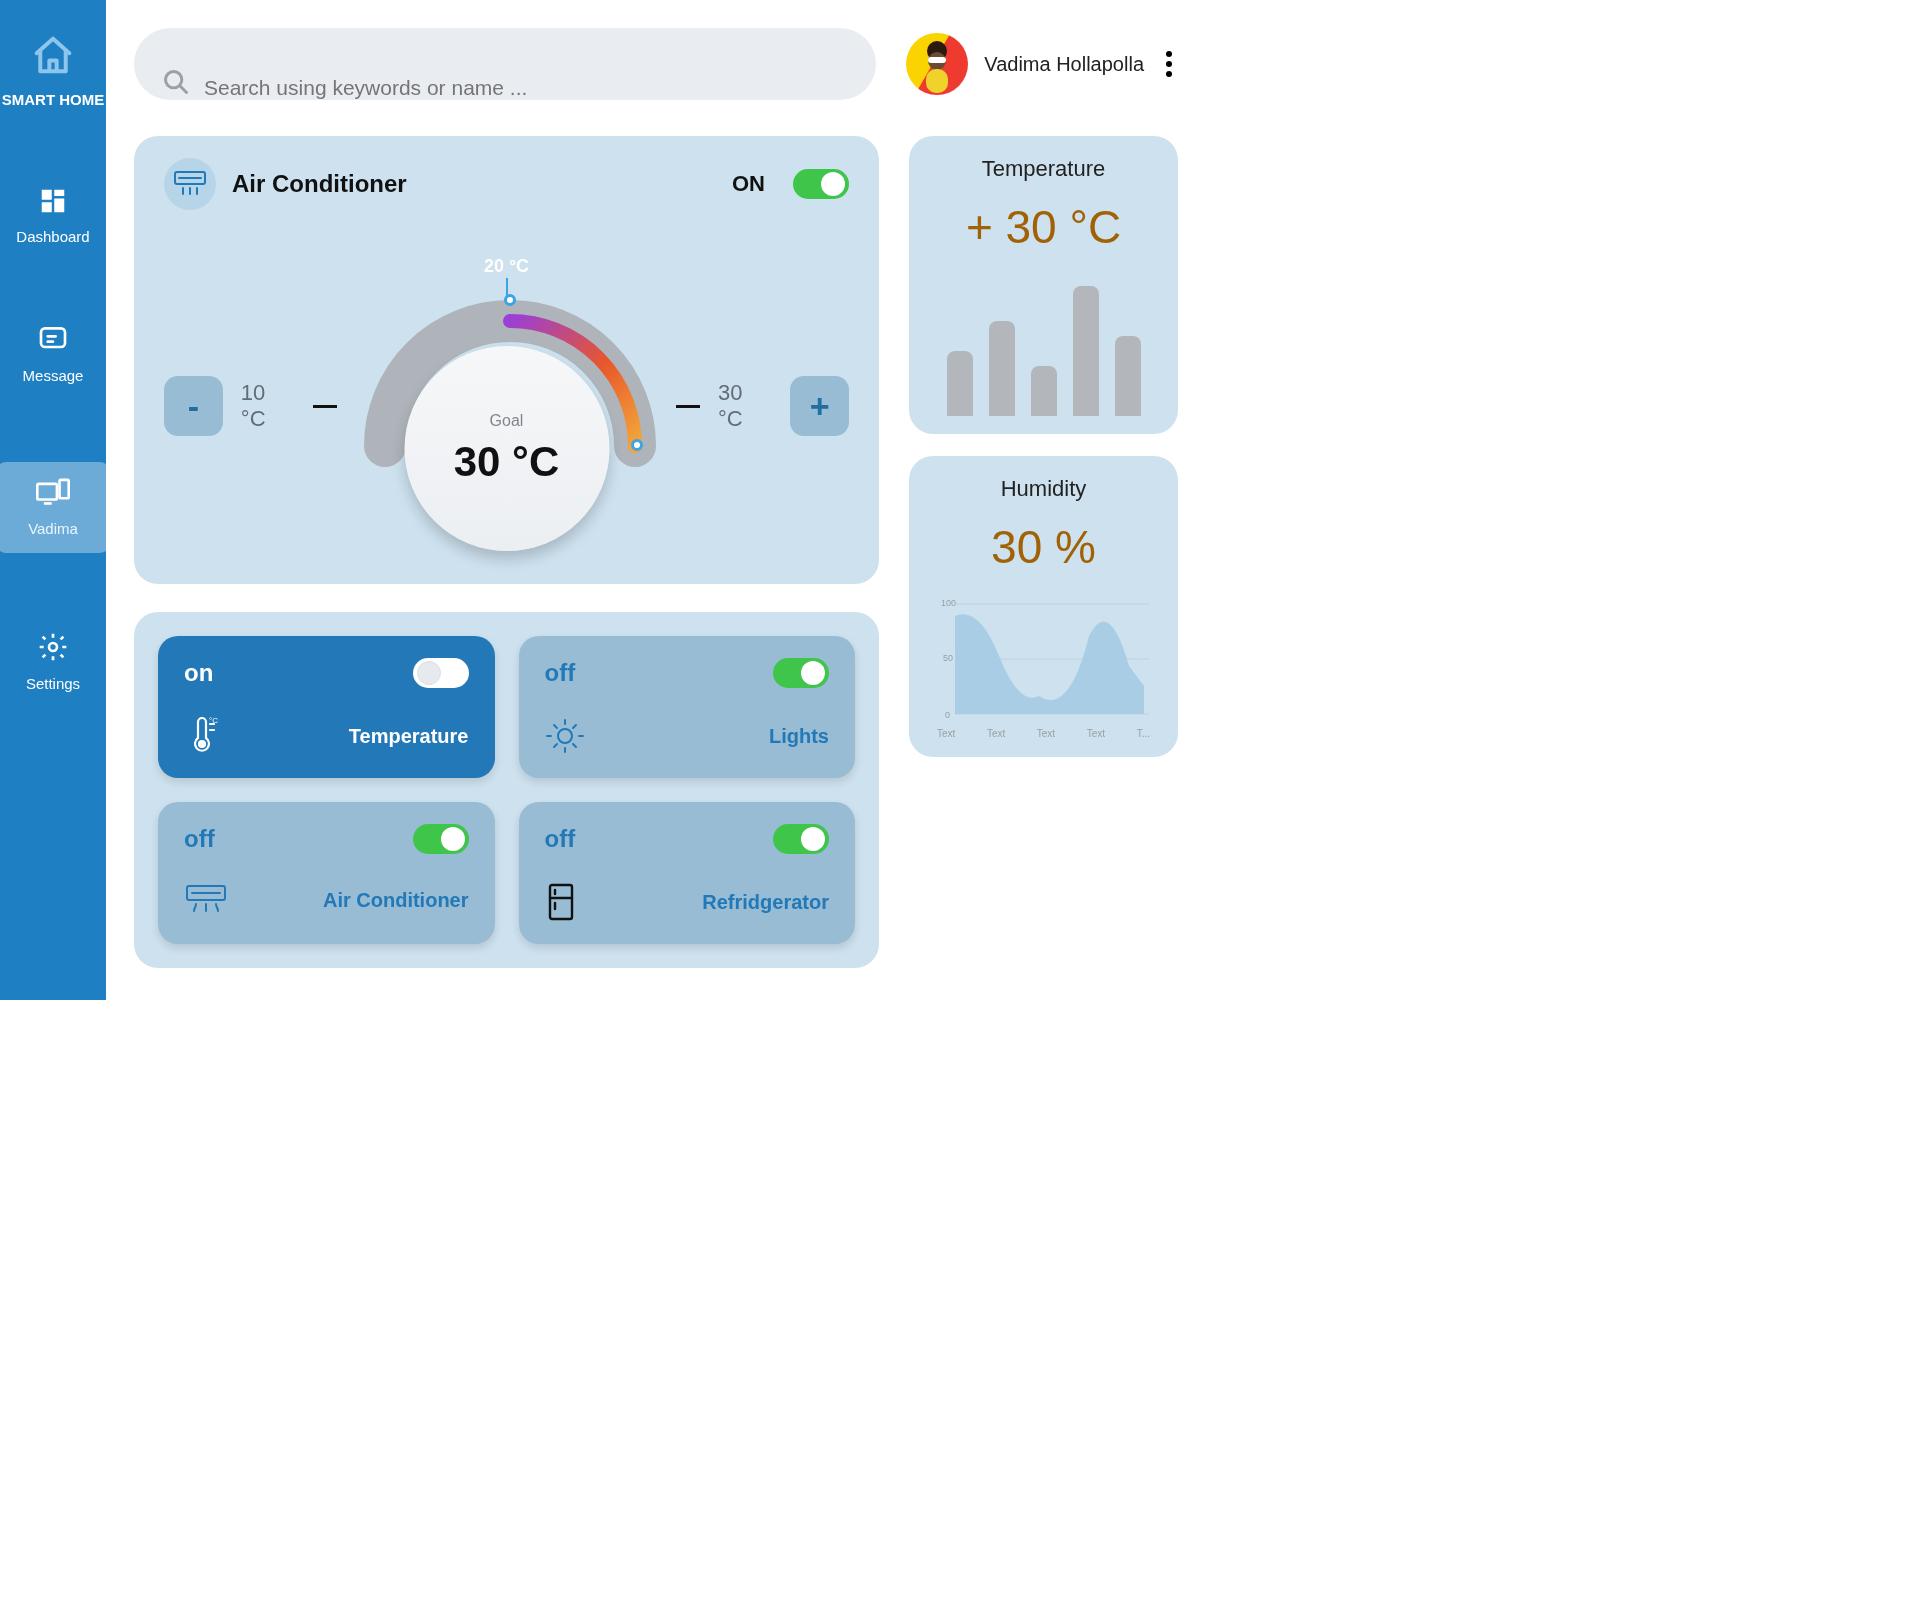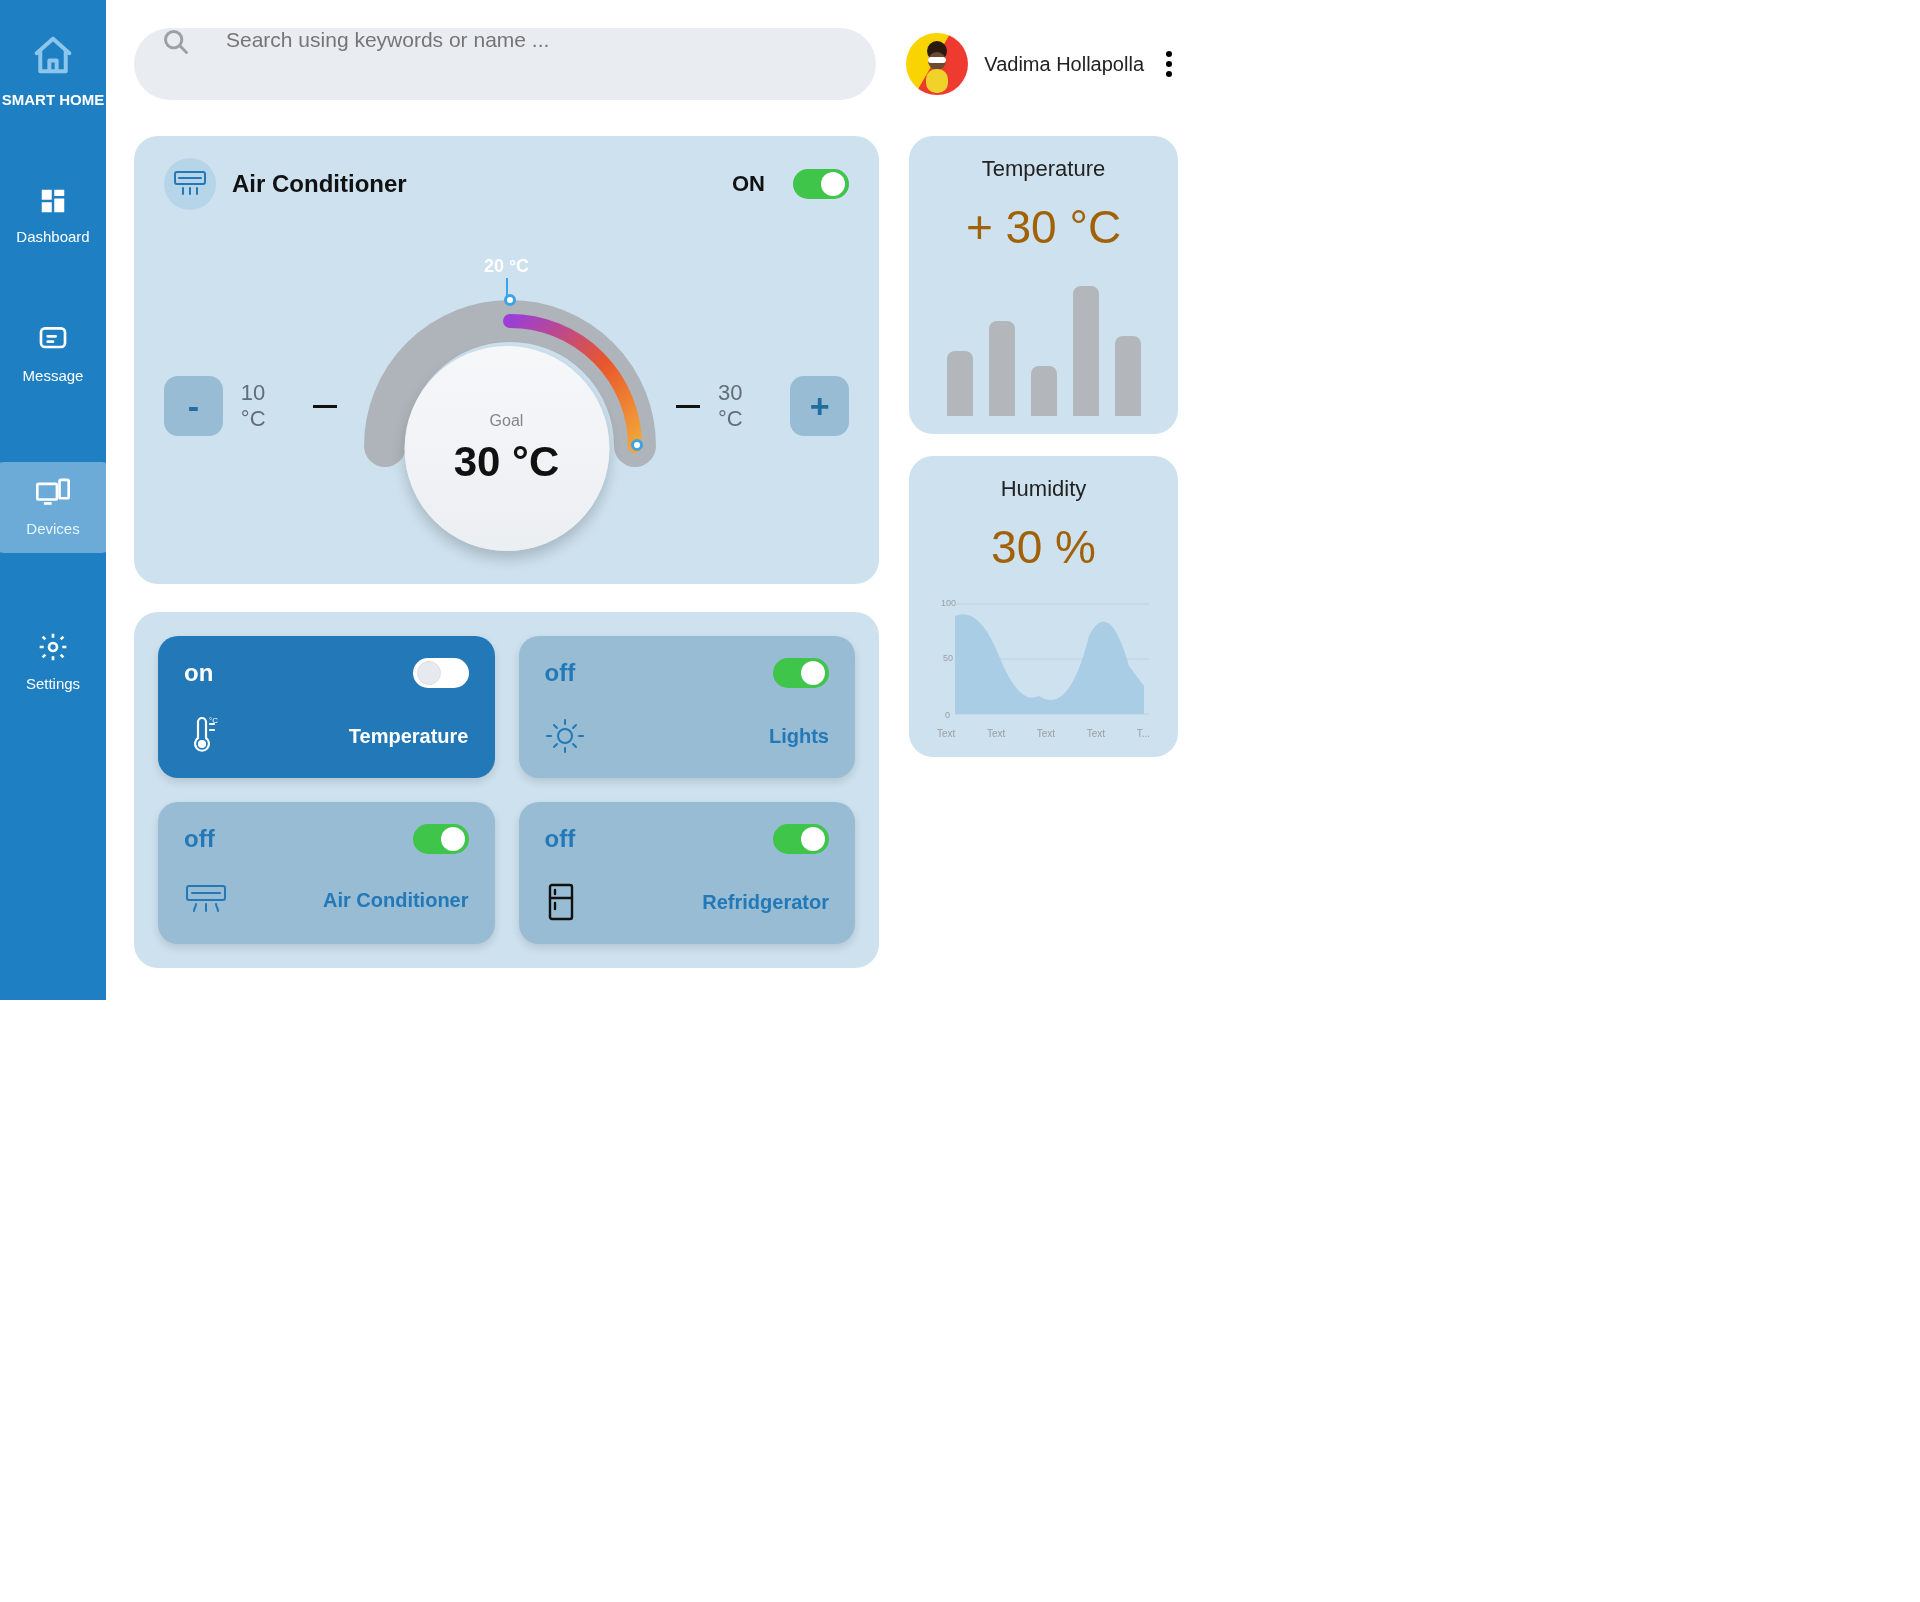--- a/index.html
+++ b/index.html
@@ -39,23 +39,23 @@
 
   
   .main { flex: 1; padding: 28px 22px 0 28px; display: flex; flex-direction: column; }
   .topbar { display: flex; align-items: center; gap: 30px; }
   .search {
     flex: 1;
     background: #e9edf1;
     border-radius: 40px;
     height: 72px;
     display: flex;
-    align-items: flex-start;
+    align-items: flex-end;
     padding: 0 28px;
-    gap: 36px;
+    gap: 14px;
   }
   .search input {
     flex: 1; border: none; background: transparent; outline: none;
     font-size: 21px; color: #7b7b7b;
   }
   .search svg { flex-shrink: 0; }
   .user { display: flex; align-items: center; gap: 16px; }
   .avatar {
     width: 62px; height: 62px; border-radius: 50%;
     background: linear-gradient(120deg,#f9d400 0 45%,#ef3b2f 46% 100%);
@@ -196,21 +196,21 @@
     </div>
 
     <div class="sidebar-item active">
       <span class="icon">
         <svg width="34" height="30" viewBox="0 0 26 22" fill="none" stroke="#fff" stroke-width="2">
             <rect x="1" y="4" width="15" height="12" rx="1"></rect>
             <path d="M6 19h6"></path>
             <rect x="18" y="1" width="7" height="14" rx="1"></rect>
           </svg>
       </span>
-      <span>Devices</span>
+      <span>Vadima</span>
     </div>
 
     <div class="sidebar-item">
       <span class="icon">
         <svg width="32" height="32" viewBox="0 0 24 24" fill="none" stroke="#fff" stroke-width="2">
             <circle cx="12" cy="12" r="3"></circle>
             <path d="M12 2v3M12 19v3M4.2 4.2l2.1 2.1M17.7 17.7l2.1 2.1M2 12h3M19 12h3M4.2 19.8l2.1-2.1M17.7 6.3l2.1-2.1"></path>
           </svg>
       </span>
       <span>Settings</span>

